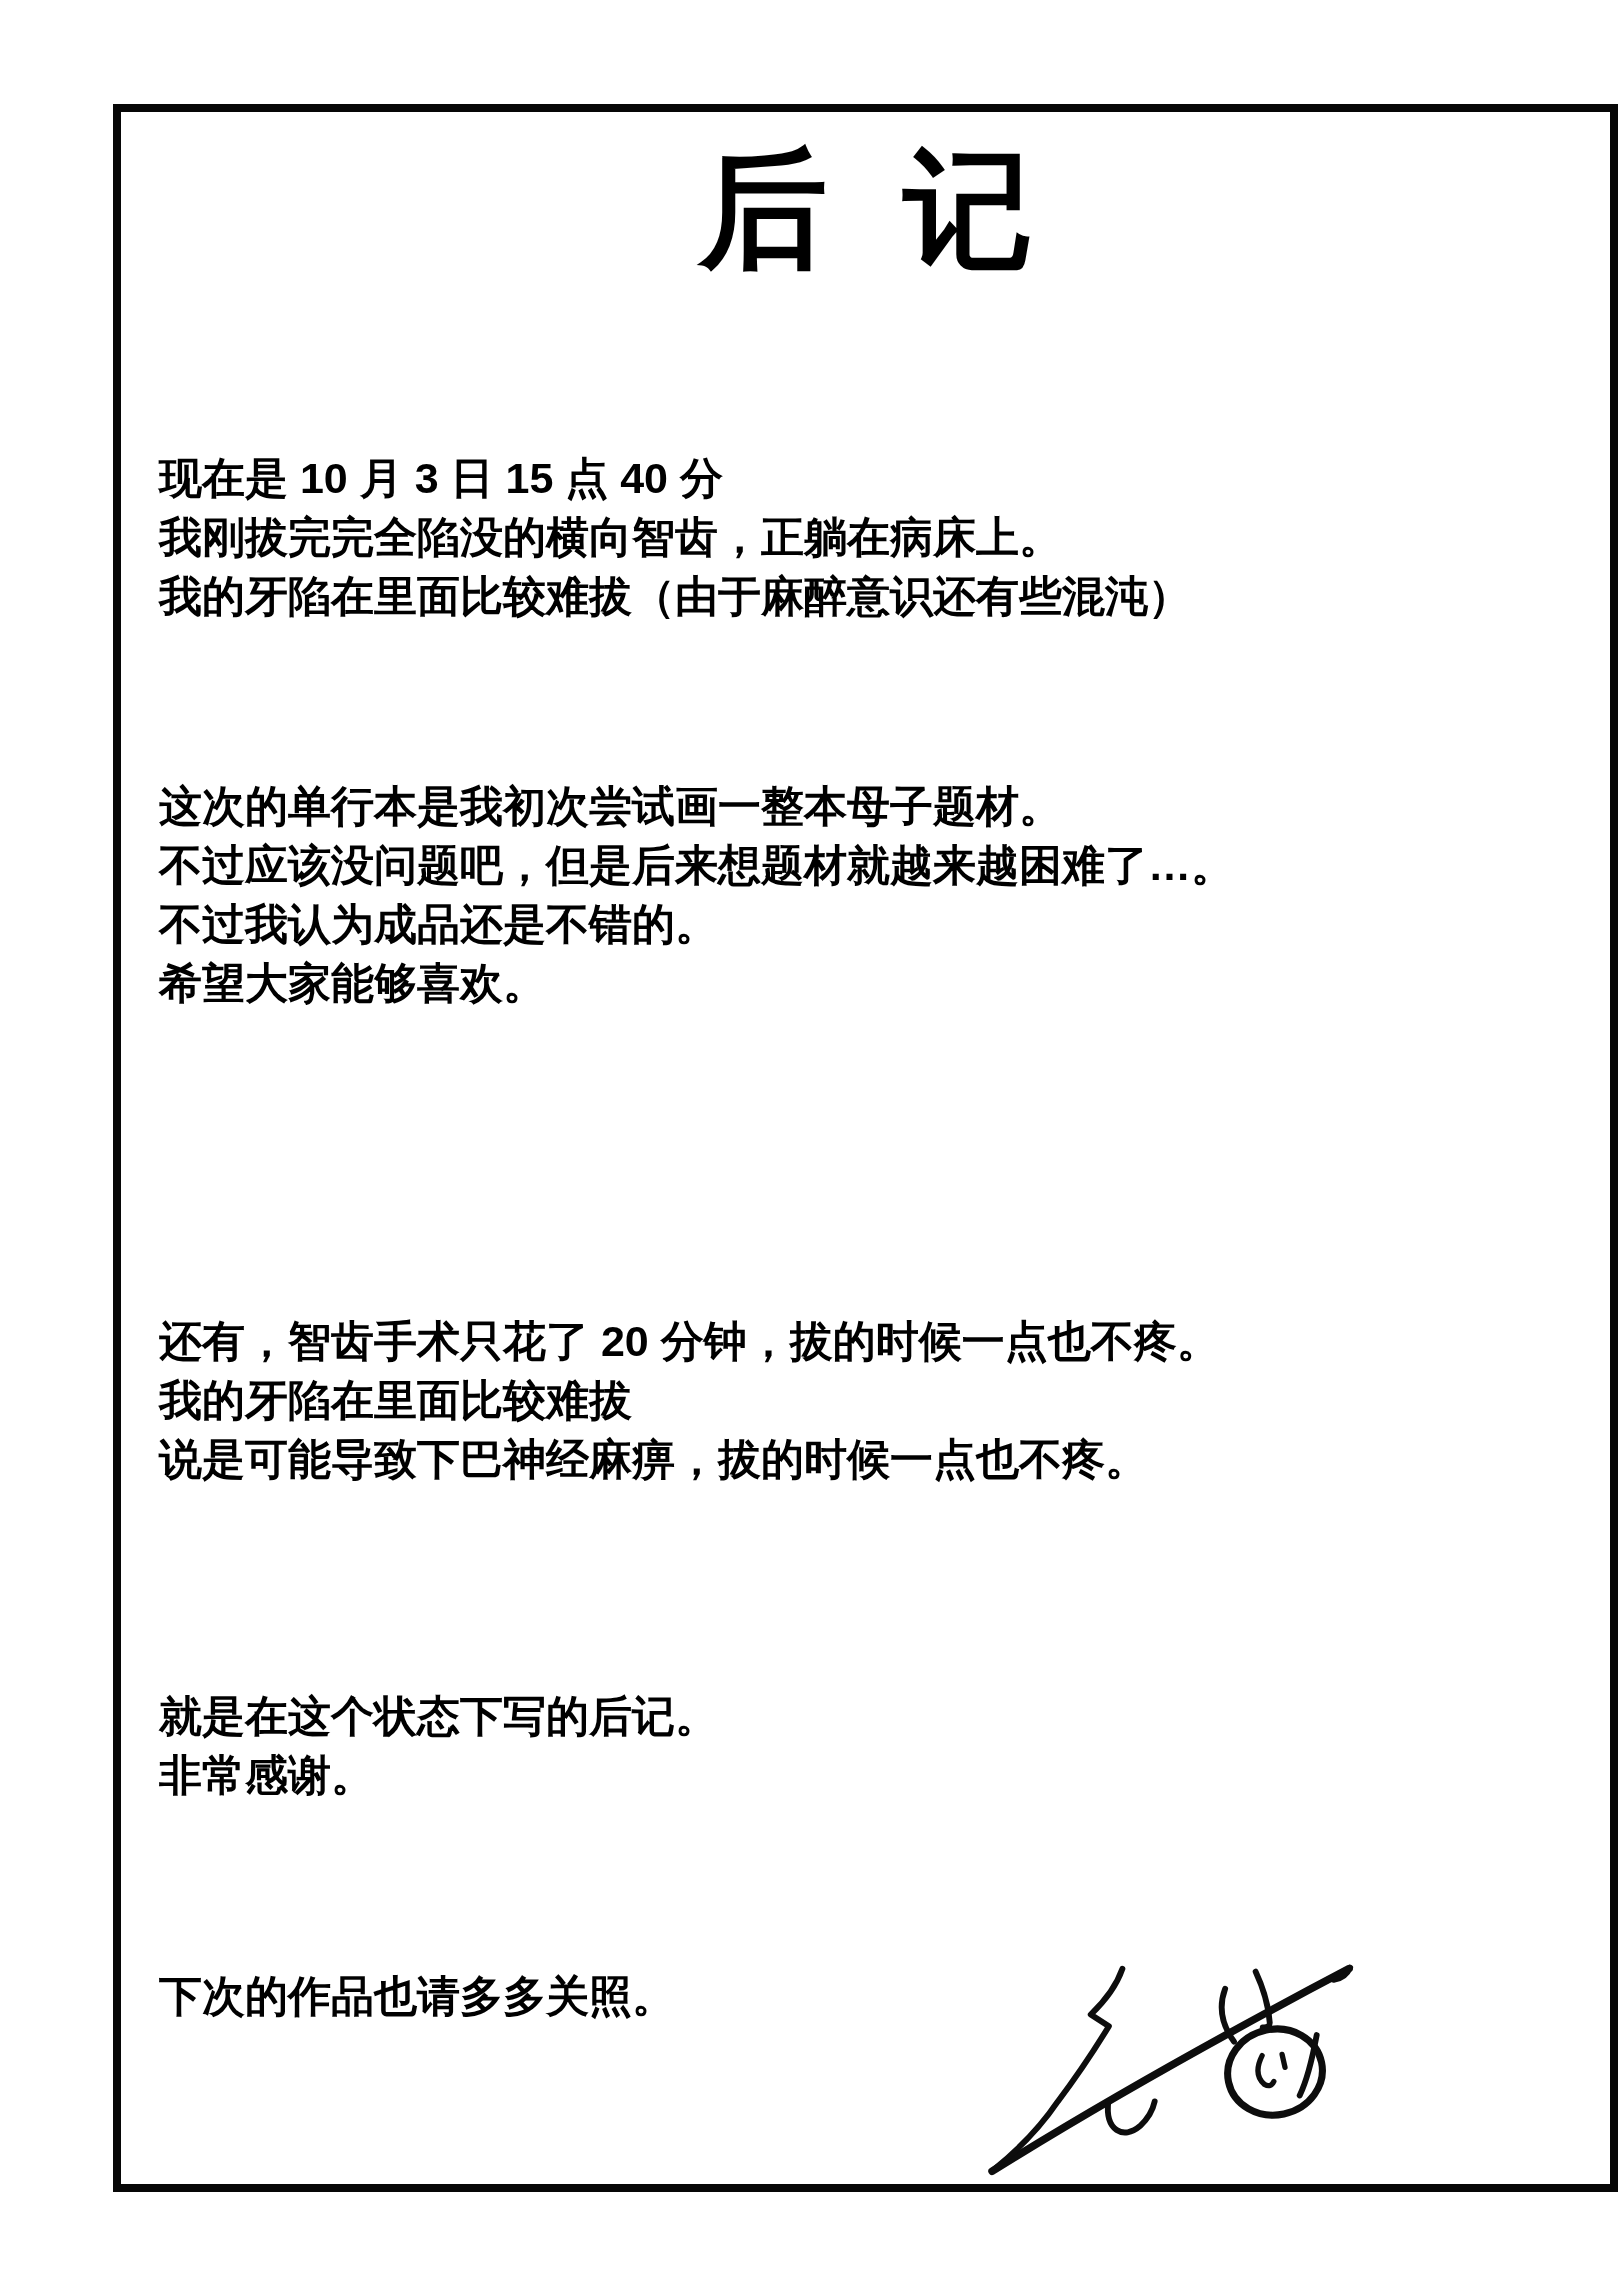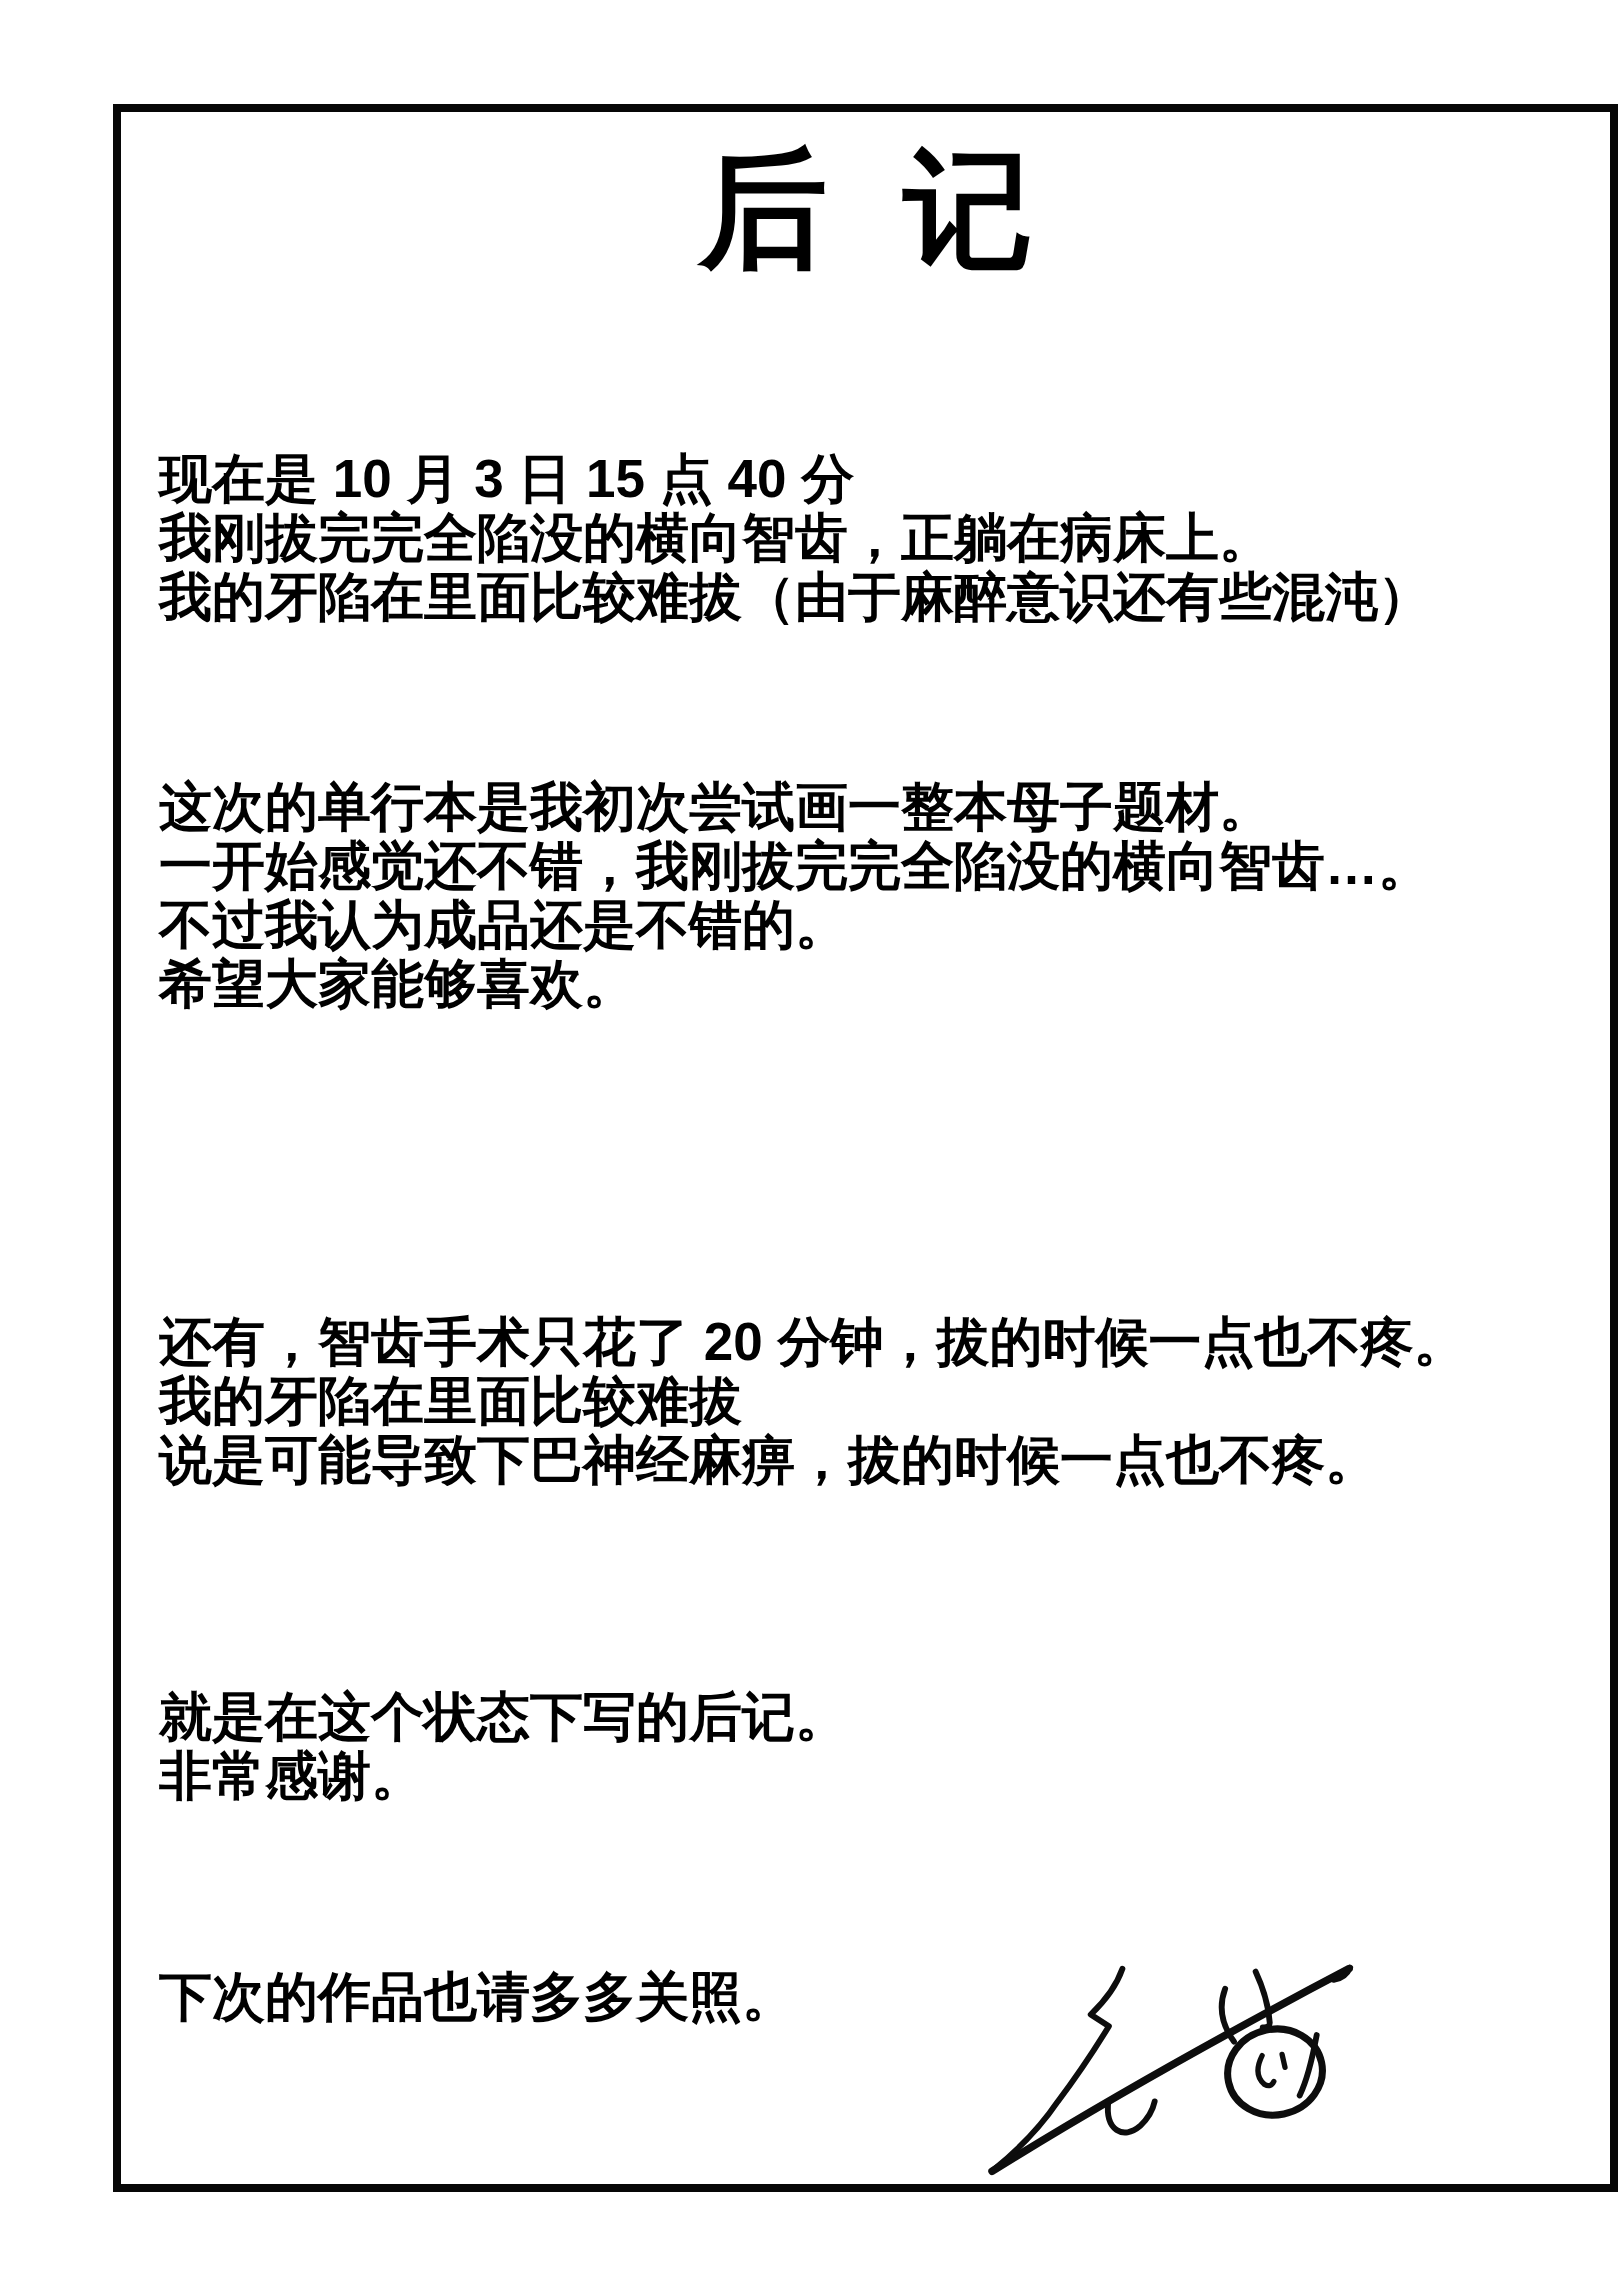--- a/index.html
+++ b/index.html
@@ -32,21 +32,21 @@
     font-size: 129px;
     line-height: 129px;
     font-weight: 700;
     letter-spacing: 76px;
     text-indent: 76px;
     white-space: nowrap;
   }
   .para {
     position: absolute;
     left: 38px; right: 11.8px;
-    font-size: 53px;
+    font-size: 43px;
     line-height: 59px;
     white-space: nowrap;
     letter-spacing: 0;
   }
   .p1 { top: 337px; }
   .p2 { top: 665px; }
   .p3 { top: 1168px; margin-top: 32px; }
   .p4 { top: 1575px; }
   .p5 { top: 1855px; }
   .signature {
@@ -70,21 +70,21 @@
     <h1 class="title">后记</h1>
 
     <div class="para p1">
       <div class="line">现在是 10 月 3 日 15 点 40 分</div>
       <div class="line">我刚拔完完全陷没的横向智齿，正躺在病床上。</div>
       <div class="line">我的牙陷在里面比较难拔（由于麻醉意识还有些混沌）</div>
     </div>
 
     <div class="para p2">
       <div class="line">这次的单行本是我初次尝试画一整本母子题材。</div>
-      <div class="line">一开始感觉还不错，我刚拔完完全陷没的横向智齿…。</div>
+      <div class="line">不过应该没问题吧，但是后来想题材就越来越困难了…。</div>
       <div class="line">不过我认为成品还是不错的。</div>
       <div class="line">希望大家能够喜欢。</div>
     </div>
 
     <div class="para p3">
       <div class="line">还有，智齿手术只花了 20 分钟，拔的时候一点也不疼。</div>
       <div class="line">我的牙陷在里面比较难拔</div>
       <div class="line">说是可能导致下巴神经麻痹，拔的时候一点也不疼。</div>
     </div>
 

